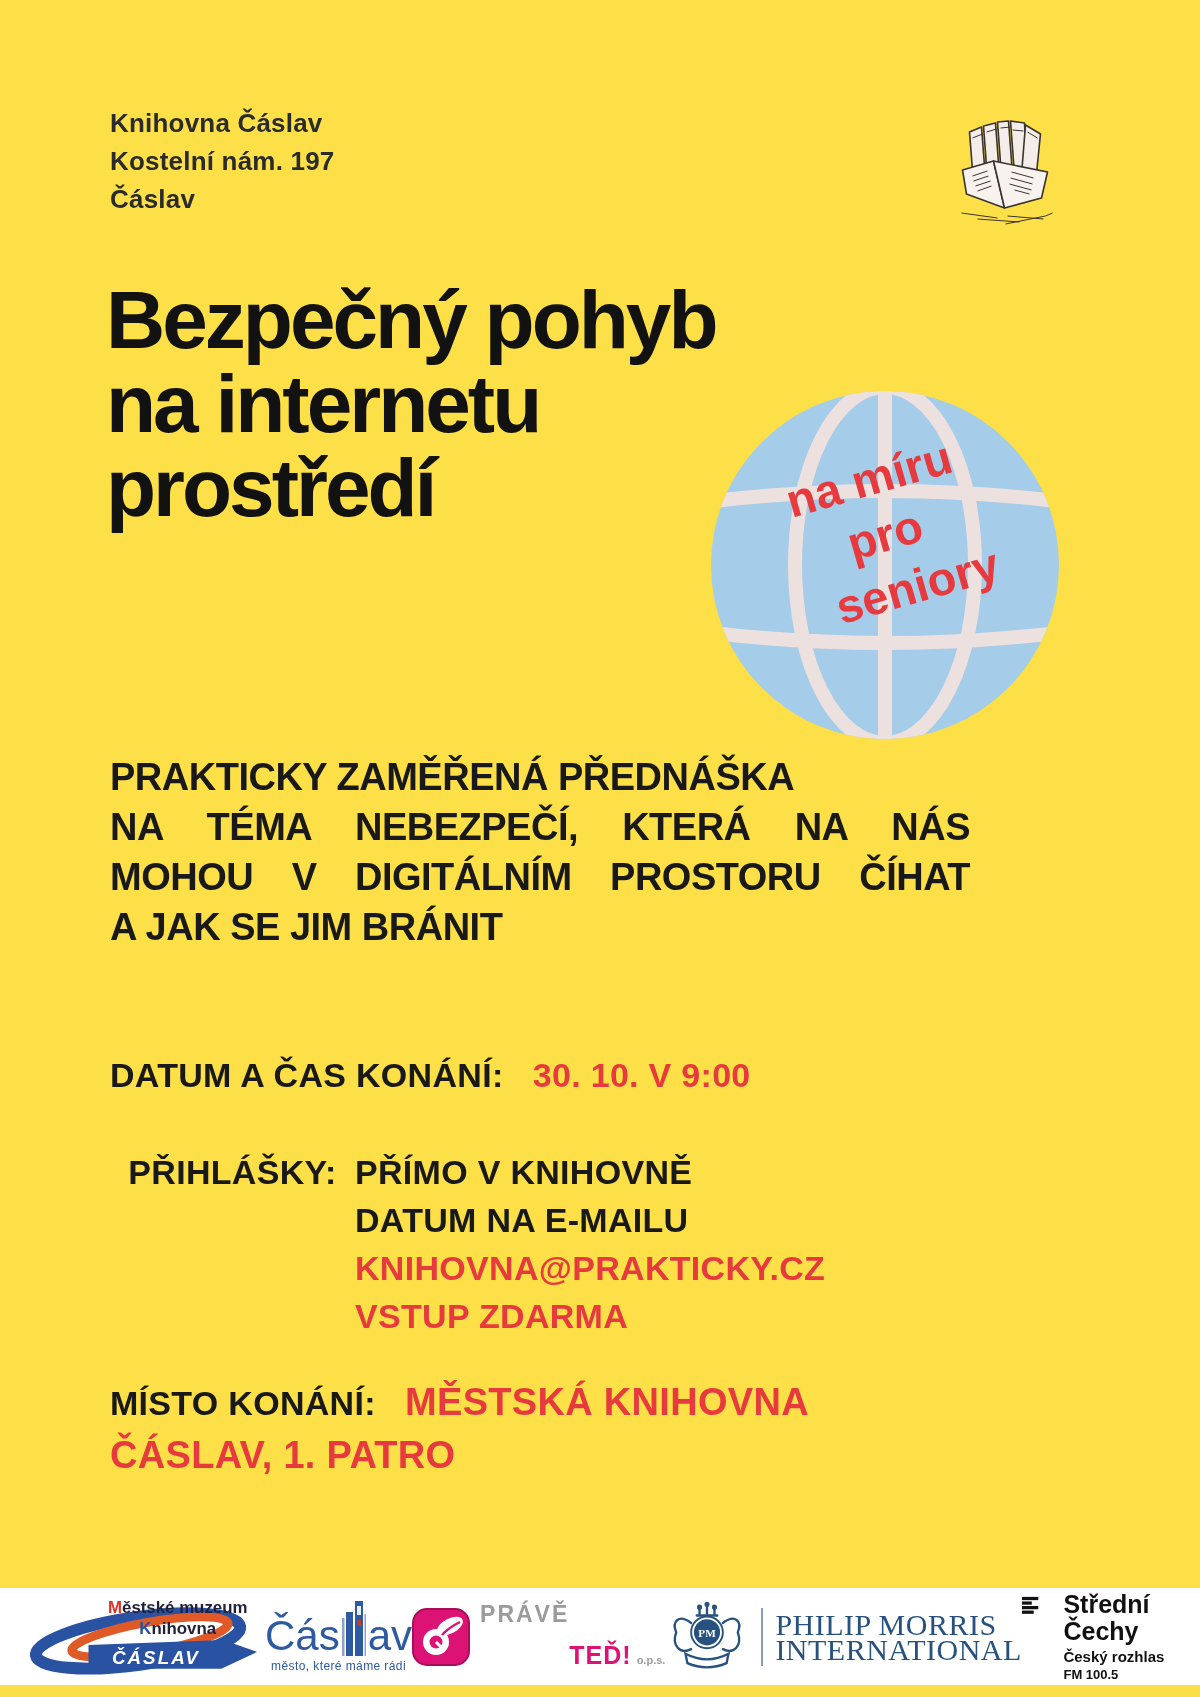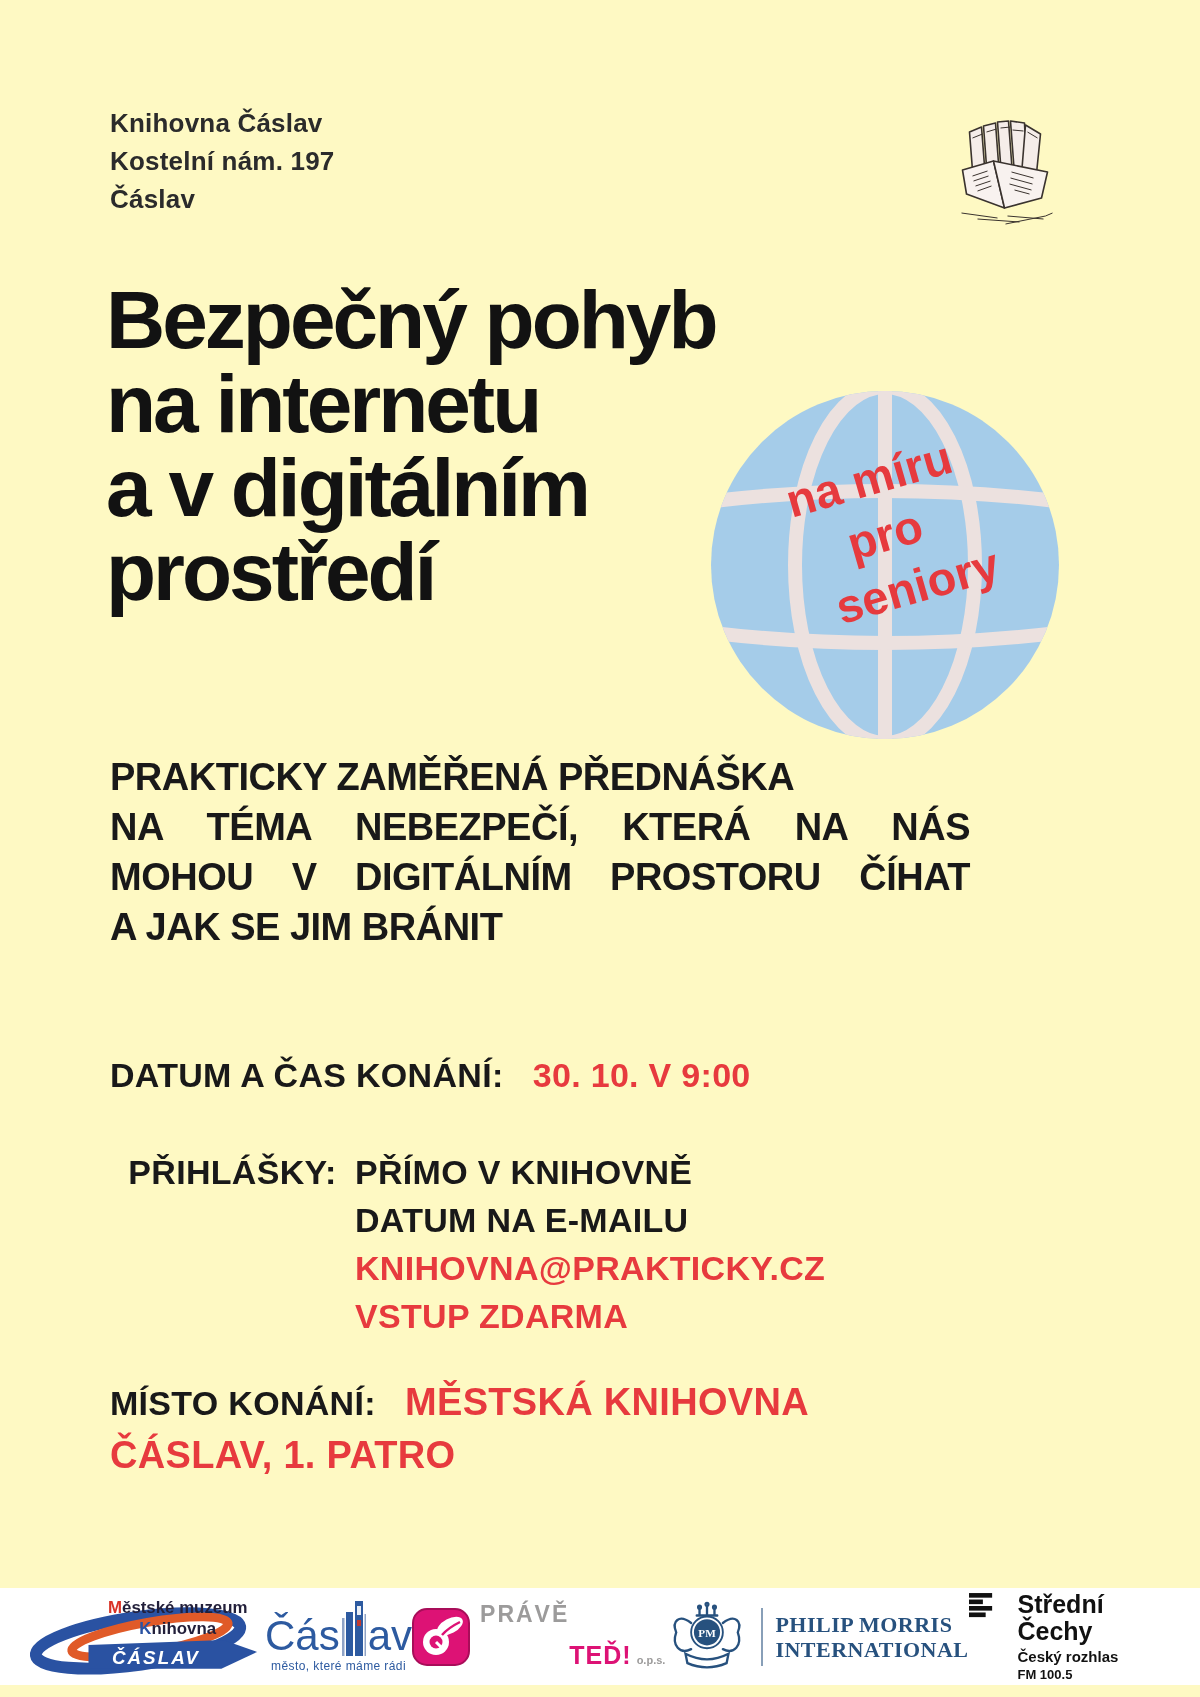--- a/index.html
+++ b/index.html
@@ -1,18 +1,18 @@
 <!DOCTYPE html>
 <html><head>
 <meta charset="utf-8">
 <style>
   * { margin:0; padding:0; box-sizing:border-box; }
   html,body { background:#ffffff; }
   body { width:1200px; height:1697px; font-family:"Liberation Sans", sans-serif; }
-  .poster { position:relative; width:1200px; height:1697px; background:#fef9c3; overflow:hidden; }
+  .poster { position:relative; width:1200px; height:1697px; background:#fde047; overflow:hidden; }
 
   
   .address { position:absolute; left:110px; top:104px; font-size:26px; font-weight:700;
              color:#2b2b2b; line-height:38px; letter-spacing:.2px; }
 
   
   .books { position:absolute; left:945px; top:100px; width:115px; height:130px; }
 
   
   .title { position:absolute; left:106px; top:278px; font-weight:700; font-size:82px;
@@ -57,22 +57,22 @@
 
   .praveted { gap:10px; }
   .pt-text { display:flex; flex-direction:row; line-height:24px; }
   .pt-w1 { color:#9c9b9b; font-weight:700; font-size:23px; letter-spacing:2px; }
   .pt-row2 { display:flex; align-items:baseline; gap:5px; }
   .pt-w2 { color:#dd1275; font-weight:700; font-size:25px; letter-spacing:1px; }
   .pt-sfx { color:#9c9b9b; font-size:11px; font-weight:700;margin-top:46px; }
 
   .pmi { gap:12px; }
   .pmi-div { width:2px; height:58px; background:#27517e; opacity:.55; }
-  .pmi-text { font-family:"Liberation Serif", serif; color:#27517e; font-weight:700;
-              font-size:22px; line-height:25px; letter-spacing:.5px; }
+  .pmi-text { font-family:"Liberation Serif", serif; color:#27517e; font-weight:400;
+              font-size:30px; line-height:25px; letter-spacing:.5px; }
 
   .rozhlas { gap:24px; align-items:flex-start; }
   .cr-text { display:flex; flex-direction:column; color:#111; }
   .cr-1 { font-size:25px; font-weight:700; line-height:27px; }
   .cr-2 { font-size:15px; font-weight:700; margin-top:3px; }
   .cr-3 { font-size:13px; font-weight:700; margin-top:2px; }
 </style>
 </head>
 <body>
 
@@ -119,21 +119,20 @@
         <path d="M30,119 L72,122"></path>
         <path d="M60,116 L96,119"></path>
       <path d="M58,124 L98,116"></path>
         <path d="M98,116 L105,113"></path>
     </g>
   </svg>
 
   <h1 class="title">
     <div>Bezpečný pohyb</div>
     <div>na internetu</div>
-    <div>a v digitálním</div>
     <div>prostředí</div>
   </h1>
 
   <svg class="globe" viewBox="0 0 364 364">
     <defs>
         <clipPath id="gclip">
           <circle cx="182" cy="182" r="174"></circle>
         </clipPath>
       </defs>
     <circle cx="182" cy="182" r="174" fill="#a5cce9"></circle>

